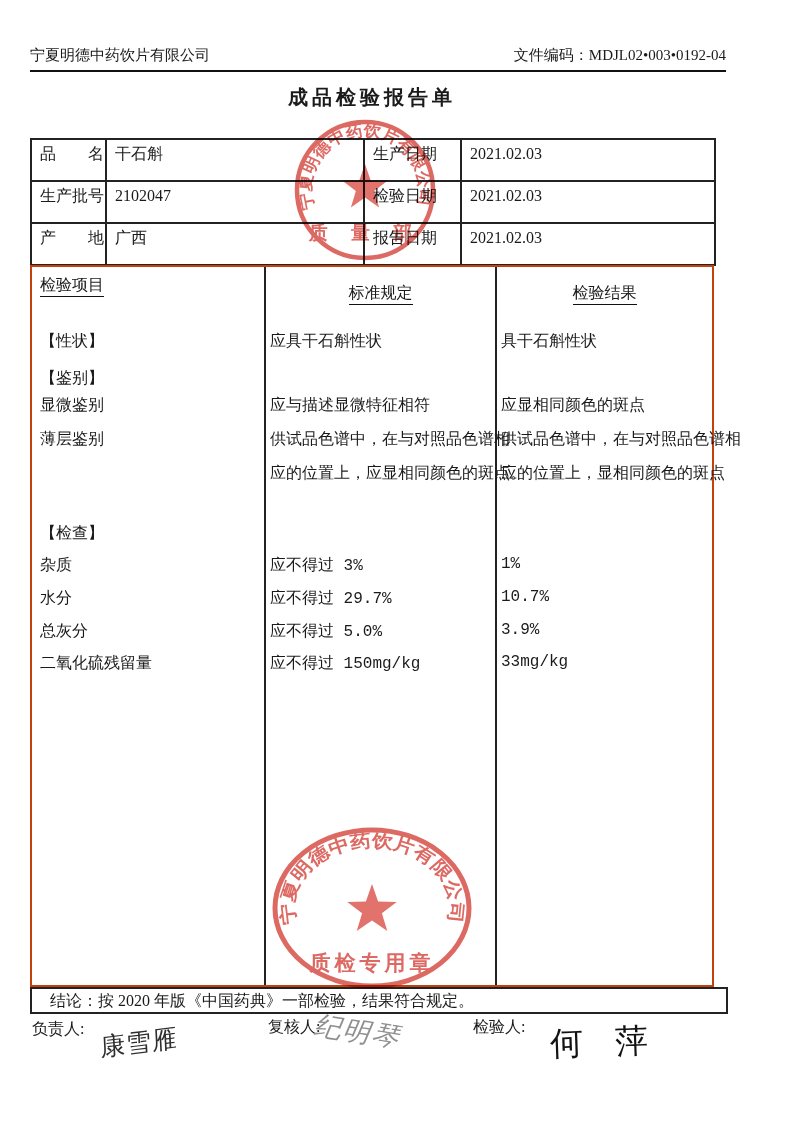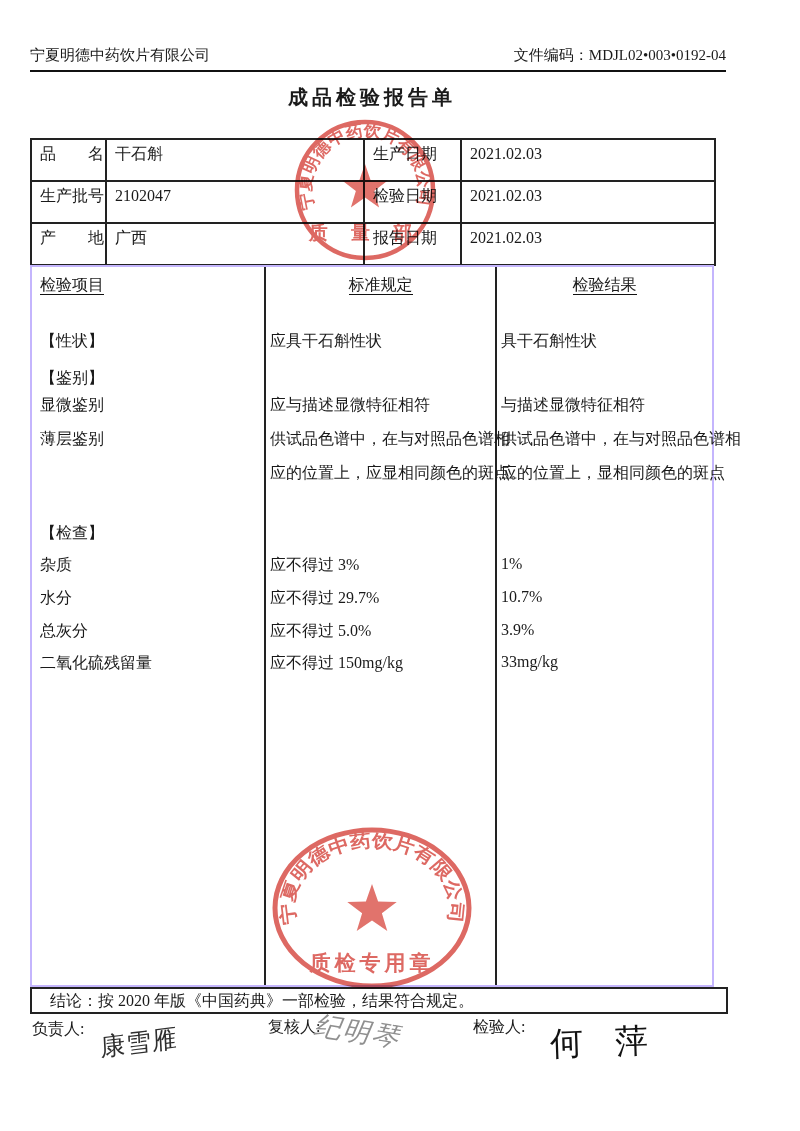--- a/index.html
+++ b/index.html
@@ -24,26 +24,26 @@
   table.info{
     position:absolute;left:30px;top:138px;width:684px;
     border-collapse:collapse;table-layout:fixed;font-size:16px;
   }
   table.info td{
     border:2px solid #222;height:28px;padding:0 0 12px 8px;
     white-space:nowrap;overflow:hidden;
   }
   
   .insp{
-    left:30px;top:265px;width:680px;height:718px;border:2px solid #c4b5fd;font-size:16px;
+    left:30px;top:265px;width:680px;height:718px;border:2px solid #c2410c;font-size:16px;font-family:Liberation Mono, monospace;
   }
   .insp .col-div{position:absolute;top:0;height:100%;border-left:2px solid #222;}
   .insp .line{position:absolute;white-space:nowrap;}
   .col-head{font-size:16px;border-bottom:1px solid #111;padding-bottom:1px;}
-  .ctr{text-align:center;}
+  .ctr{text-align:center;margin-top:8px;}
   
   .conclusion{
     left:30px;top:987px;width:676px;height:23px;border:2px solid #222;
     font-size:16px;line-height:23px;padding-left:18px;white-space:nowrap;
   }
   
   .sig-label{font-size:16px;white-space:nowrap;}
   .sig{white-space:nowrap;}
   .sig-owner{
     left:100px;top:1026px;font-size:25px;color:#2e2e2e;letter-spacing:1px;
@@ -108,21 +108,21 @@
   <div class="line ctr" style="left:465px;top:8px;width:215px"><span class="col-head">检验结果</span></div>
 
   <div class="line" style="left:8px;top:64px">【性状】</div>
   <div class="line" style="left:238px;top:64px">应具干石斛性状</div>
   <div class="line" style="left:469px;top:64px">具干石斛性状</div>
 
   <div class="line" style="left:8px;top:101px">【鉴别】</div>
 
   <div class="line" style="left:8px;top:128px">显微鉴别</div>
   <div class="line" style="left:238px;top:128px">应与描述显微特征相符</div>
-  <div class="line" style="left:469px;top:128px">与描述显微特征相符</div>
+  <div class="line" style="left:469px;top:128px">应显相同颜色的斑点</div>
 
   <div class="line" style="left:8px;top:162px">薄层鉴别</div>
   <div class="line" style="left:238px;top:162px">供试品色谱中，在与对照品色谱相</div>
   <div class="line" style="left:238px;top:196px">应的位置上，应显相同颜色的斑点。</div>
   <div class="line" style="left:469px;top:162px">供试品色谱中，在与对照品色谱相</div>
   <div class="line" style="left:469px;top:196px">应的位置上，显相同颜色的斑点</div>
 
   <div class="line" style="left:8px;top:256px">【检查】</div>
 
   <div class="line" style="left:8px;top:288px">杂质</div>

